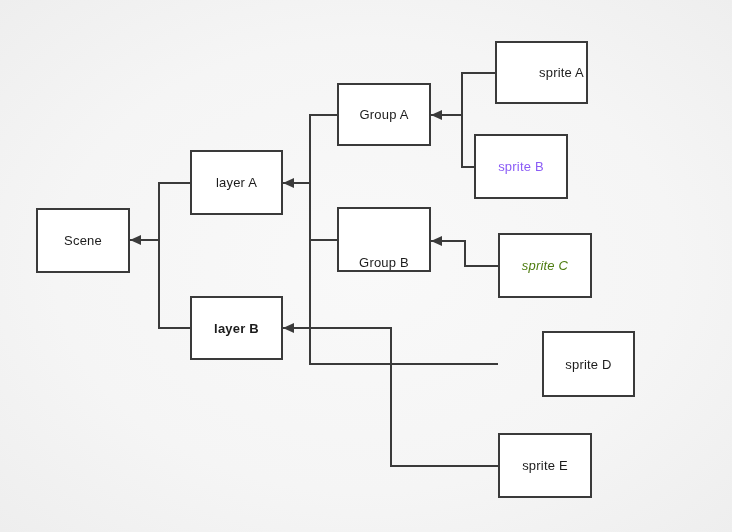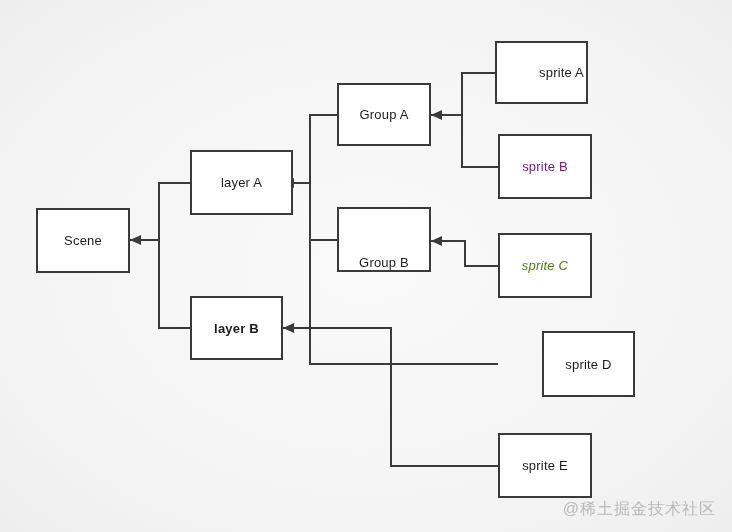--- a/index.html
+++ b/index.html
@@ -60,42 +60,41 @@
       <polygon points="431,115 442,110 442,120" fill="#3a3a3a"></polygon>
       <polyline points="498,266 465,266 465,241 431,241" fill="none" stroke="#3a3a3a" stroke-width="2"></polyline>
       <polygon points="431,241 442,236 442,246" fill="#3a3a3a"></polygon>
       <polyline points="498,466 391,466 391,328 283,328" fill="none" stroke="#3a3a3a" stroke-width="2"></polyline>
       <polygon points="283,328 294,323 294,333" fill="#3a3a3a"></polygon>
     </svg>
   <div>
       <div class="node" style="left: 36px; top: 208px; width: 94px; height: 65px; background: rgb(255, 255, 255); border-color: rgb(58, 58, 58); color: rgb(28, 28, 28); align-items: center;">
         <span>Scene</span>
       </div>
-      <div class="node" style="left: 190px; top: 150px; width: 103px; height: 65px; background: rgb(255, 255, 255); border-color: rgb(58, 58, 58); color: rgb(28, 28, 28);">
+      <div class="node" style="left: 190px; top: 150px; width: 93px; height: 65px; background: rgb(255, 255, 255); border-color: rgb(58, 58, 58); color: rgb(28, 28, 28);">
         <span>layer A</span>
       </div>
       <div class="node" style="left: 190px; top: 296px; width: 93px; height: 64px; background: rgb(255, 255, 255); border-color: rgb(58, 58, 58); color: rgb(28, 28, 28); font-weight: bold;">
         <span>layer B</span>
       </div>
       <div class="node" style="left: 337px; top: 83px; width: 94px; height: 63px; background: rgb(255, 255, 255); border-color: rgb(58, 58, 58); color: rgb(28, 28, 28);">
         <span>Group A</span>
       </div>
       <div class="node" style="left: 337px; top: 207px; width: 94px; height: 65px; background: rgb(255, 255, 255); border-color: rgb(58, 58, 58); color: rgb(28, 28, 28); align-items: flex-end;">
         <span>Group B</span>
       </div>
       <div class="node" style="left: 495px; top: 41px; width: 93px; height: 63px; background: rgb(255, 255, 255); border-color: rgb(58, 58, 58); color: rgb(28, 28, 28); padding-left: 40px;">
         <span>sprite A</span>
       </div>
-      <div class="node" style="left: 498px; top: 134px; width: 94px; height: 65px; background: rgb(255, 255, 255); border-color: rgb(58, 58, 58); color: #701a75;">
+      <div class="node" style="left: 474px; top: 134px; width: 94px; height: 65px; background: rgb(255, 255, 255); border-color: rgb(58, 58, 58); color: #8b5cf6;">
         <span>sprite B</span>
       </div>
       <div class="node" style="left: 498px; top: 233px; width: 94px; height: 65px; background: rgb(255, 255, 255); border-color: rgb(58, 58, 58); color: #4d7c0f; font-style: italic;">
         <span>sprite C</span>
       </div>
       <div class="node" style="left: 498px; top: 331px; width: 93px; height: 66px; background: rgb(255, 255, 255); border-color: rgb(58, 58, 58); color: rgb(28, 28, 28); margin-left: 44px;">
         <span>sprite D</span>
       </div>
       <div class="node" style="left: 498px; top: 433px; width: 94px; height: 65px; background: rgb(255, 255, 255); border-color: rgb(58, 58, 58); color: rgb(28, 28, 28);">
         <span>sprite E</span>
       </div>
     </div>
-  <div class="watermark" style="color: rgb(184, 184, 184);">@稀土掘金技术社区</div>
 </div>
 
 </body></html>

